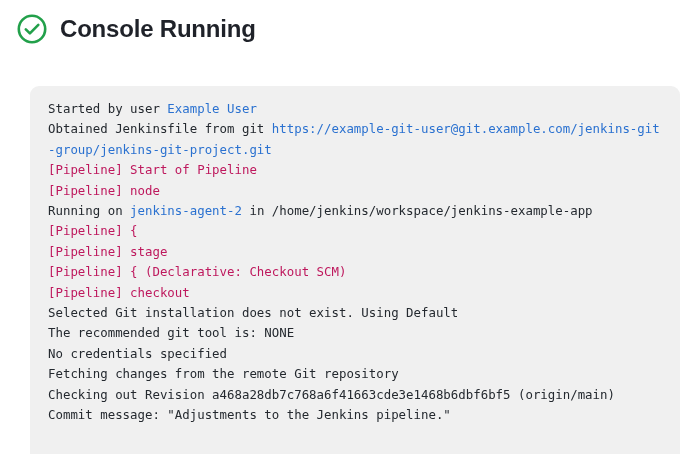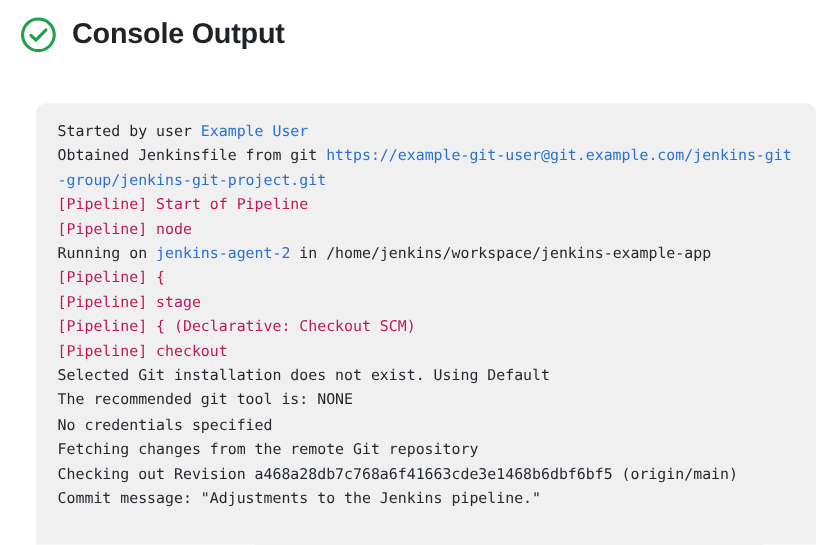--- a/index.html
+++ b/index.html
@@ -86,20 +86,20 @@
 </head>
 <body>
 
 <div class="page">
 
   <div class="header">
     <svg class="status-icon" viewBox="0 0 32 32">
       <circle cx="16" cy="16" r="13.2" fill="none" stroke="#22a04a" stroke-width="2.6"></circle>
       <path d="M9.8 16.4 L13.9 20.4 L22.3 11.9" fill="none" stroke="#22a04a" stroke-width="2.6" stroke-linecap="round" stroke-linejoin="round"></path>
     </svg>
-    <div class="page-title">Console Output</div>
+    <div class="page-title">Console Running</div>
   </div>
 
   <div class="console-panel">
     <div class="console-log" id="console-log"><div class="log-line normal"><span>Started by user </span><span class="tok-link">Example User</span></div><div class="log-line normal"><span>Obtained Jenkinsfile from git </span><span class="tok-link">https://example-git-user@git.example.com/jenkins-git-group/jenkins-git-project.git</span></div><div class="log-line muted"><span>[Pipeline] Start of Pipeline</span></div><div class="log-line muted"><span>[Pipeline] node</span></div><div class="log-line normal"><span>Running on </span><span class="tok-link">jenkins-agent-2</span><span> in /home/jenkins/workspace/jenkins-example-app</span></div><div class="log-line muted"><span>[Pipeline] {</span></div><div class="log-line muted"><span>[Pipeline] stage</span></div><div class="log-line muted"><span>[Pipeline] { (Declarative: Checkout SCM)</span></div><div class="log-line muted"><span>[Pipeline] checkout</span></div><div class="log-line normal"><span>Selected Git installation does not exist. Using Default</span></div><div class="log-line normal"><span>The recommended git tool is: NONE</span></div><div class="log-line normal"><span>No credentials specified</span></div><div class="log-line normal"><span>Fetching changes from the remote Git repository</span></div><div class="log-line normal"><span>Checking out Revision a468a28db7c768a6f41663cde3e1468b6dbf6bf5 (origin/main)</span></div><div class="log-line normal"><span>Commit message: "Adjustments to the Jenkins pipeline."</span></div></div>
   </div>
 
 </div>
 
 </body></html>

